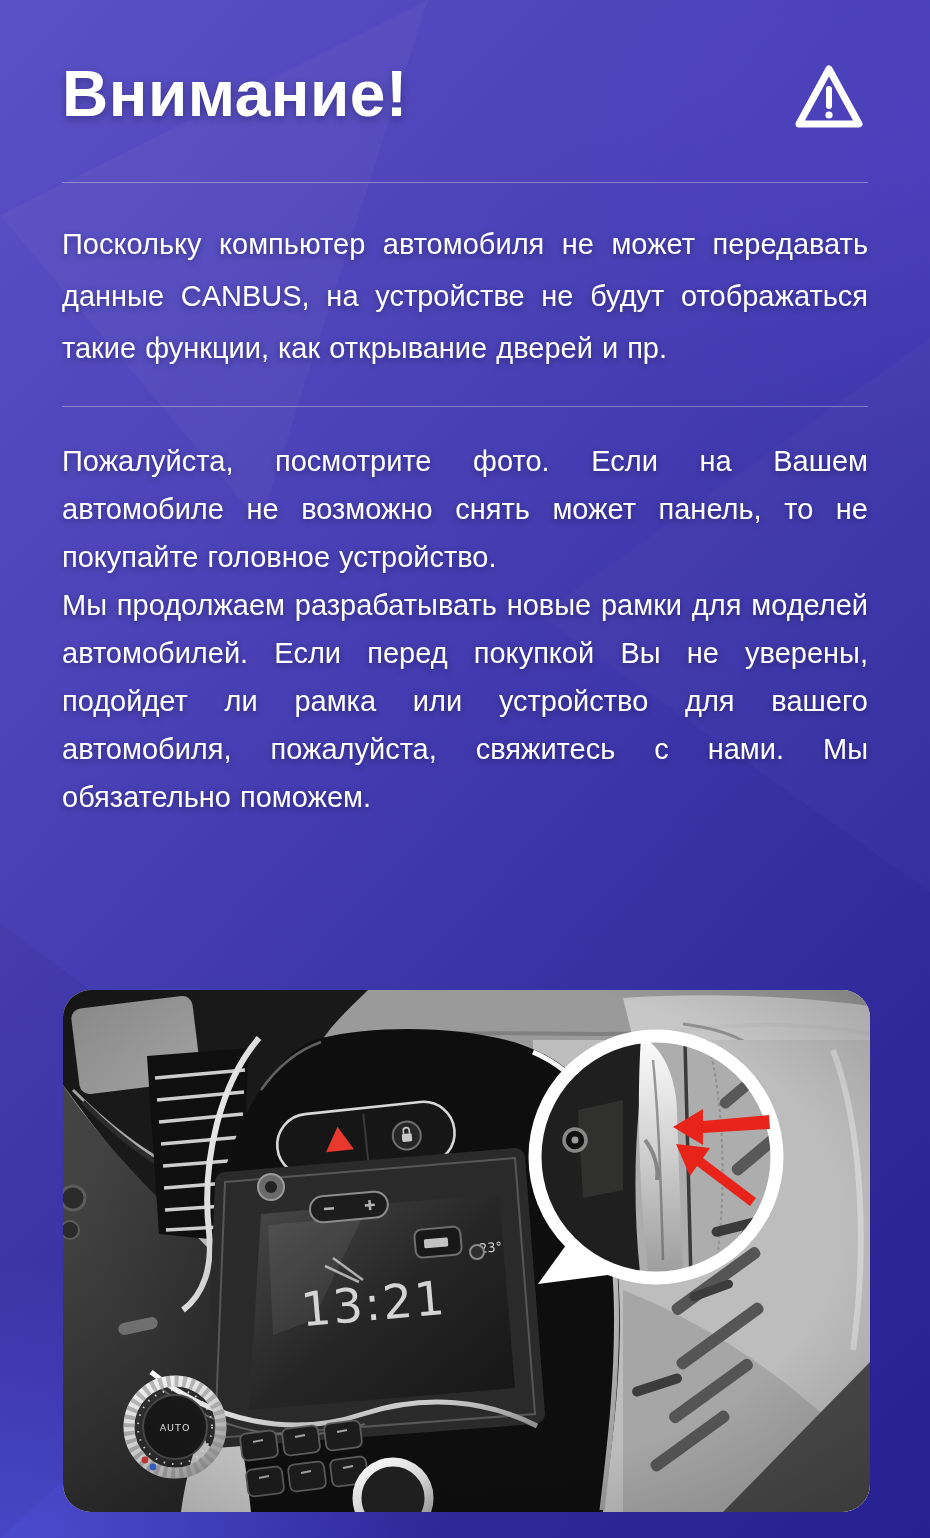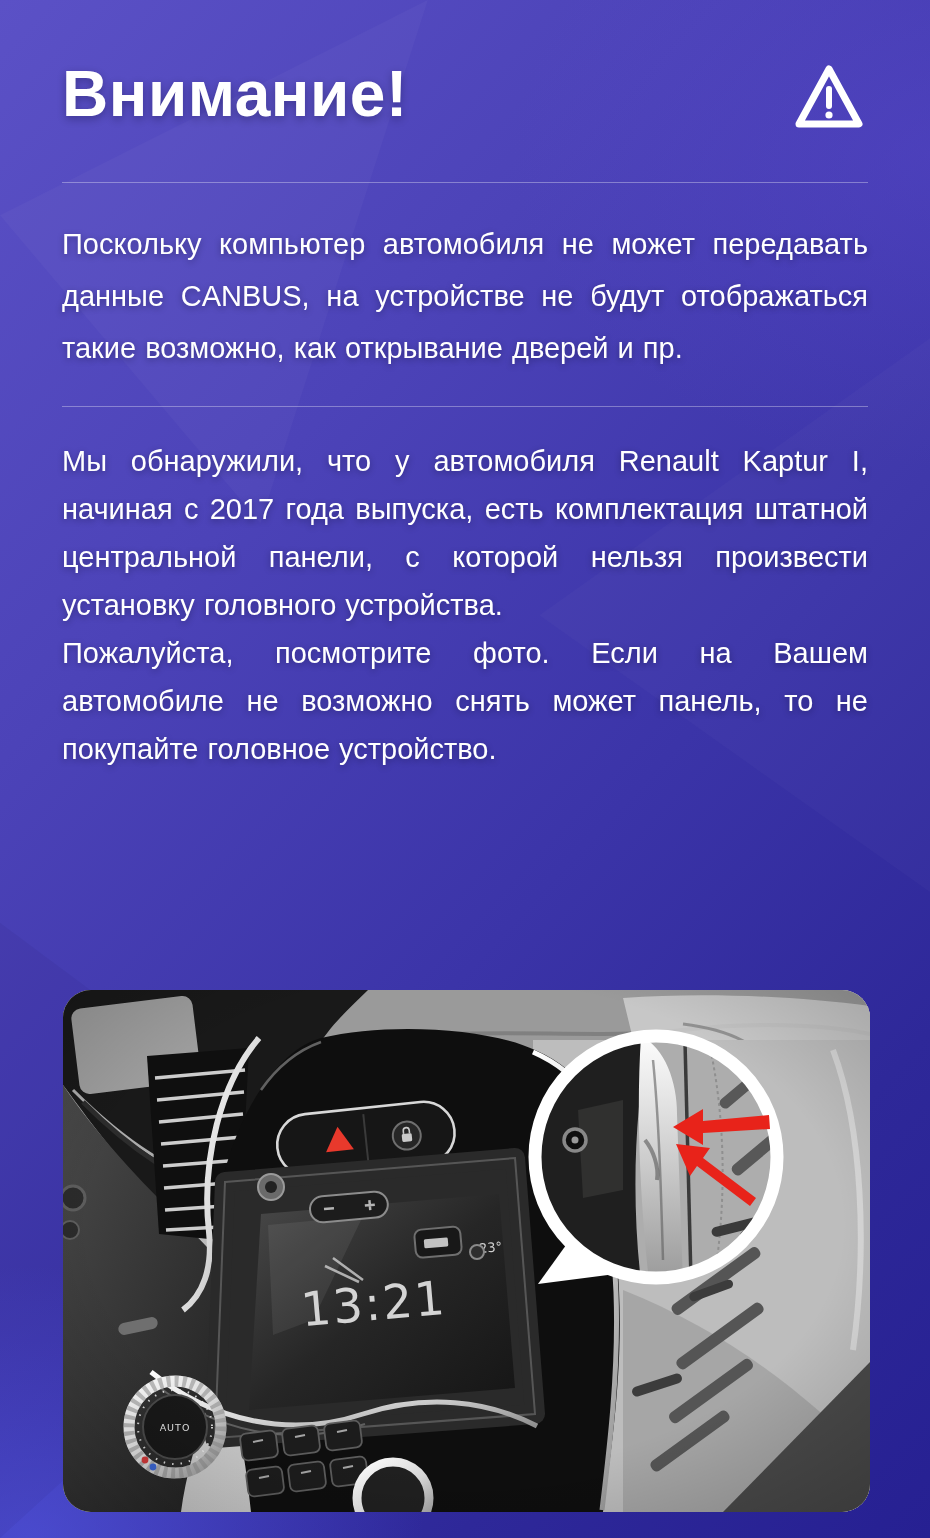--- a/index.html
+++ b/index.html
@@ -55,27 +55,27 @@
     <svg width="74" height="70" viewBox="0 0 74 70">
       <polygon points="37,7 67,62 7,62" fill="none" stroke="#ffffff" stroke-width="7" stroke-linejoin="round"></polygon>
       <line x1="37" y1="27" x2="37" y2="44" stroke="#ffffff" stroke-width="6" stroke-linecap="round"></line>
       <circle cx="37" cy="53" r="3.6" fill="#ffffff"></circle>
     </svg>
   </span>
 </div>
 
 <div class="divider d1"></div>
 
-<p class="para p1">Поскольку компьютер автомобиля не может передавать данные CANBUS, на устройстве не будут отображаться такие возможно, как открывание дверей и пр.</p>
+<p class="para p1">Поскольку компьютер автомобиля не может передавать данные CANBUS, на устройстве не будут отображаться такие функции, как открывание дверей и пр.</p>
 
 <div class="divider d2"></div>
 
 <div class="para pblock">
-  <p>Мы обнаружили, что у автомобиля Renault Kaptur I, начиная с 2017 года выпуска, есть комплектация штатной центральной панели, с которой нельзя произвести установку головного устройства.</p>
   <p>Пожалуйста, посмотрите  фото. Если на Вашем  автомобиле не возможно снять может панель, то не покупайте головное устройство.</p>
+  <p>Мы продолжаем разрабатывать новые рамки для моделей автомобилей. Если перед покупкой Вы не уверены, подойдет ли рамка или устройство для вашего автомобиля, пожалуйста, свяжитесь с нами. Мы обязательно поможем.</p>
 </div>
 
 <figure class="photo">
   <svg viewBox="0 0 807 522" preserveAspectRatio="none">
     <defs>
       <linearGradient id="bgGray" x1="0" y1="0" x2="1" y2="1">
         <stop offset="0" stop-color="#a8a8a8"></stop>
           <stop offset=".5" stop-color="#c6c6c6"></stop>
           <stop offset="1" stop-color="#cfcfcf"></stop>
       </linearGradient>

